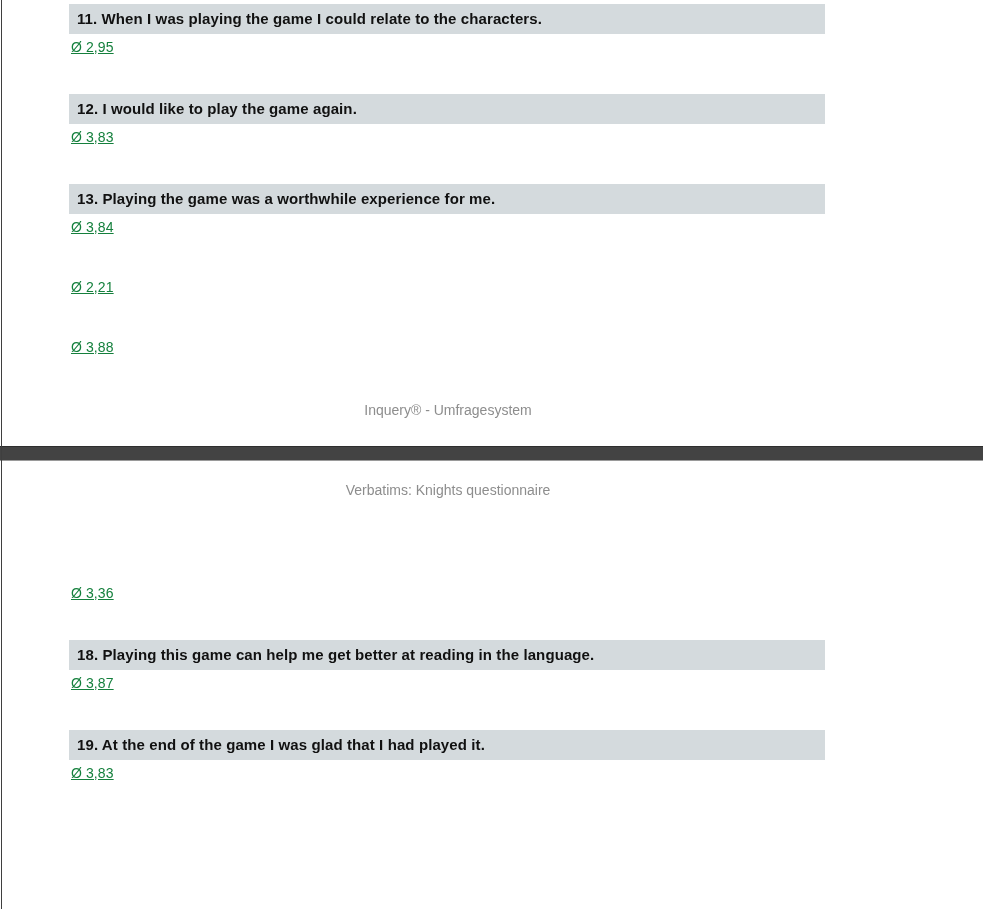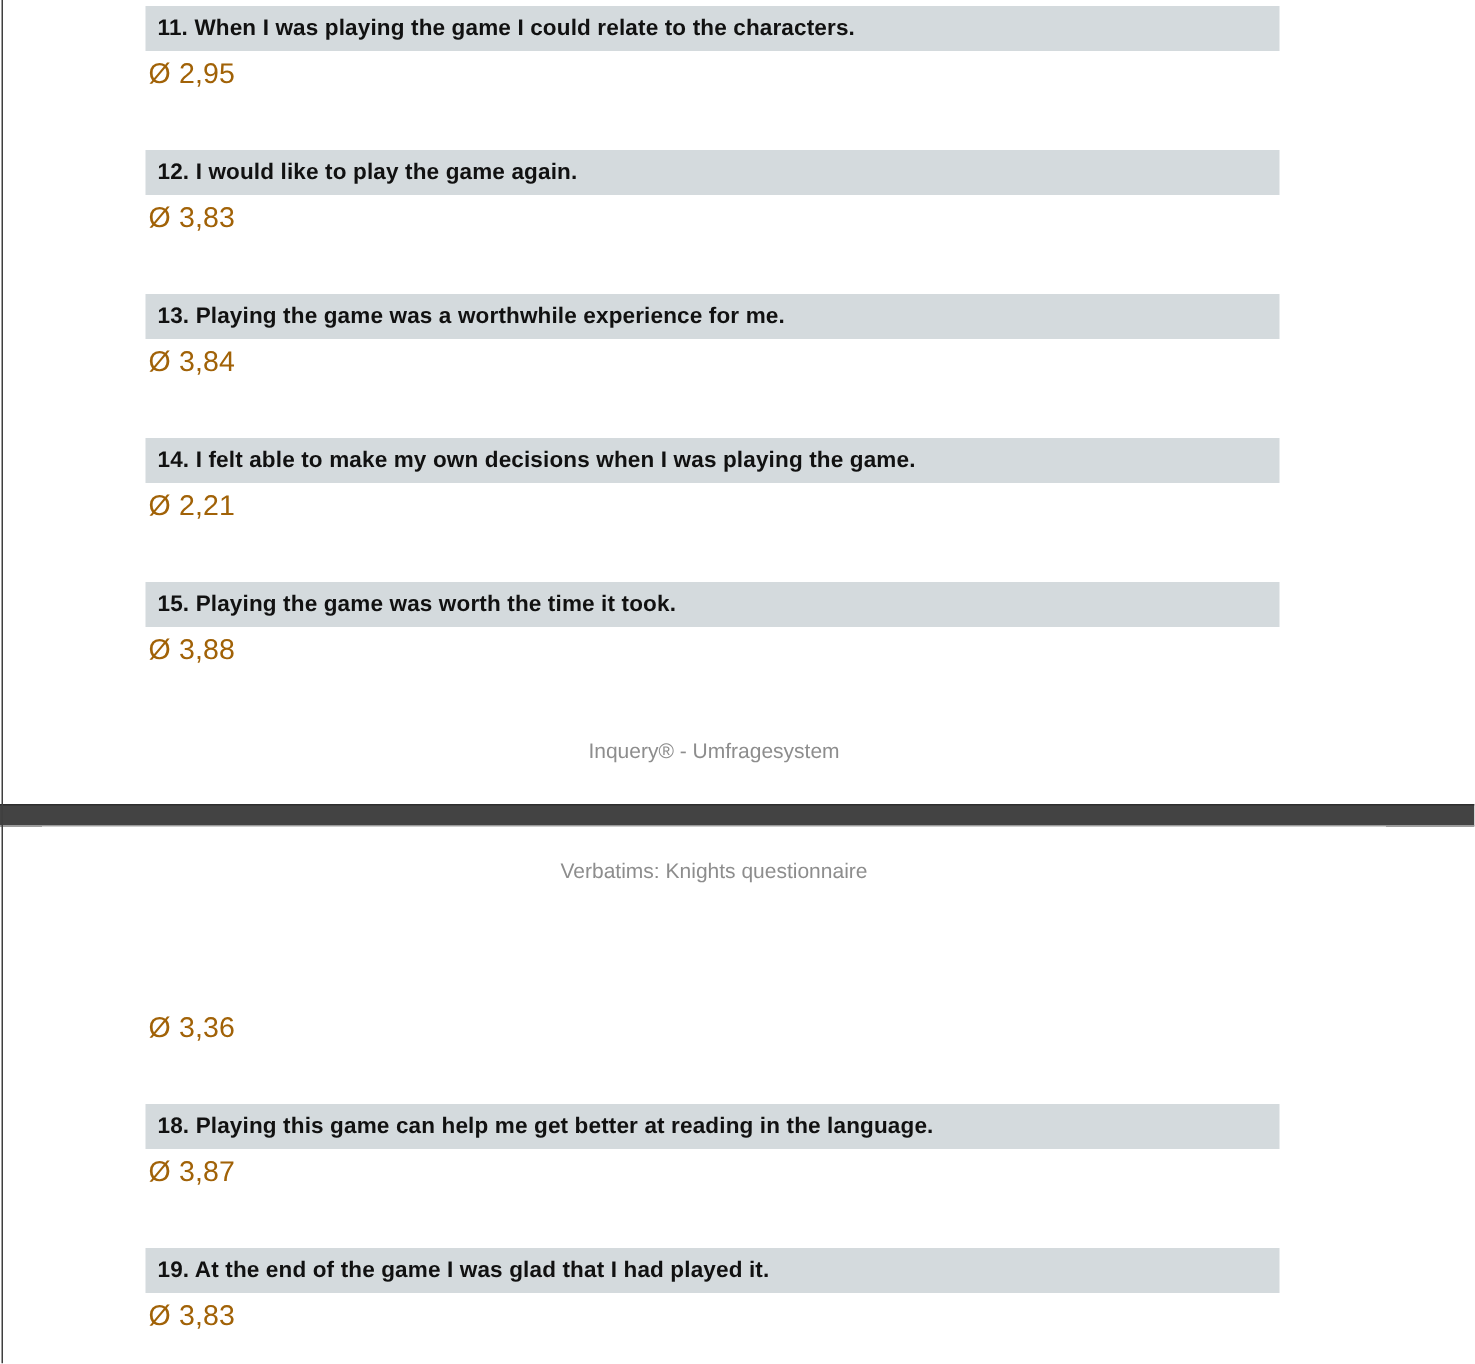--- a/index.html
+++ b/index.html
@@ -30,21 +30,20 @@
     width: 1px;
     height: 909px;
     background: #3f3f3f;
     z-index: 5;
   }
   .page {
     position: relative;
     width: 896px;
     background: #ffffff;
     box-sizing: border-box;
-    margin-left: 28px;
   }
   .page-body {
     padding-left: 69px;
     padding-right: 71px;
   }
   
   .q-block {
     margin: 0 0 39px 0;
   }
   .q-block:last-child { margin-bottom: 0; }
@@ -55,25 +54,26 @@
     padding: 0 8px;
     box-sizing: border-box;
     font-size: 15px;
     font-weight: bold;
     color: #111111;
     letter-spacing: 0.1px;
     white-space: nowrap;
     overflow: hidden;
   }
   .q-avg {
-    font-size: 19px;
-    color: #a16207;
+    font-size: 14px;
+    color: #15803d;
     font-weight: normal;
     padding: 5px 0 0 2px;
     letter-spacing: 0.1px;
+    text-decoration: underline;
   }
   
   .page-note {
     text-align: center;
     color: #8d8d8d;
     font-size: 14px;
     font-weight: normal;
   }
   .footer-note {
     padding-top: 47px;
@@ -115,26 +115,24 @@
         <div class="q-bar">12. I would like to play the game again.</div>
         <div class="q-avg">Ø 3,83</div>
       </div>
 
       <div class="q-block">
         <div class="q-bar">13. Playing the game was a worthwhile experience for me.</div>
         <div class="q-avg">Ø 3,84</div>
       </div>
 
       <div class="q-block">
-        <div class="q-bar">14. I felt able to make my own decisions when I was playing the game.</div>
         <div class="q-avg">Ø 2,21</div>
       </div>
 
       <div class="q-block">
-        <div class="q-bar">15. Playing the game was worth the time it took.</div>
         <div class="q-avg">Ø 3,88</div>
       </div>
 
     </div>
 
     <div class="page-note footer-note">Inquery® - Umfragesystem</div>
   </div>
 
   <div style="height:28px"></div>
   <div class="page-break"></div>

